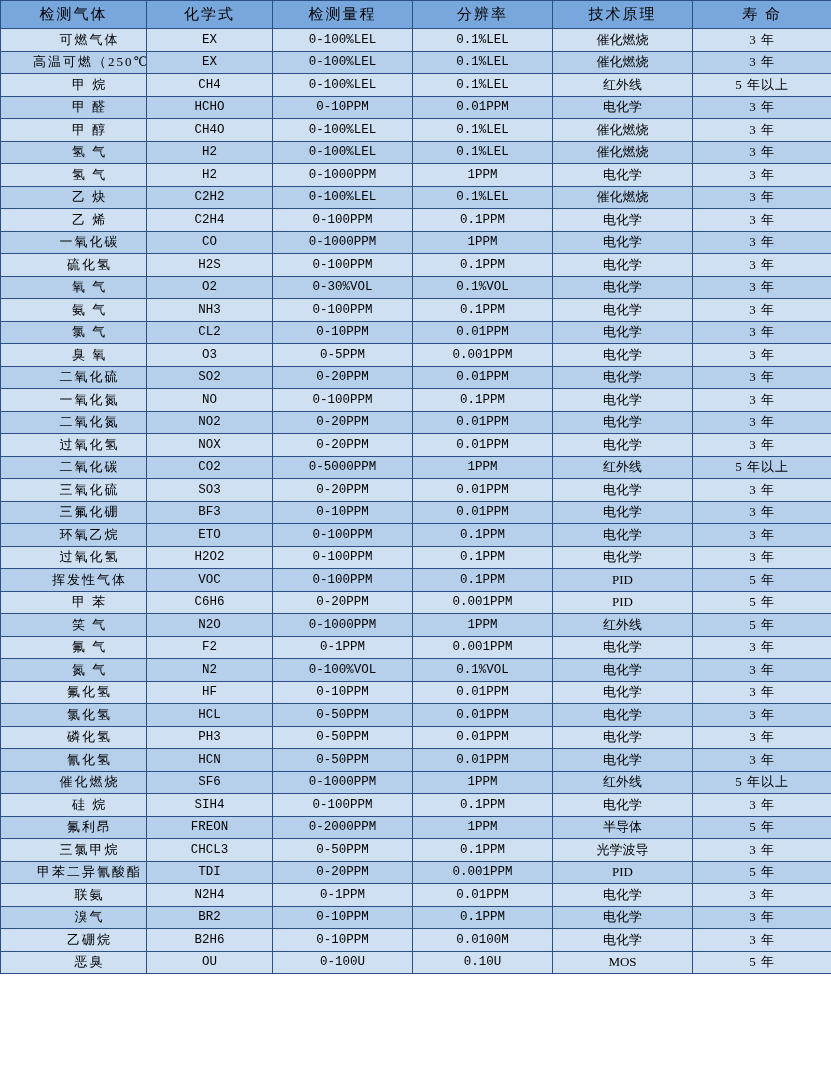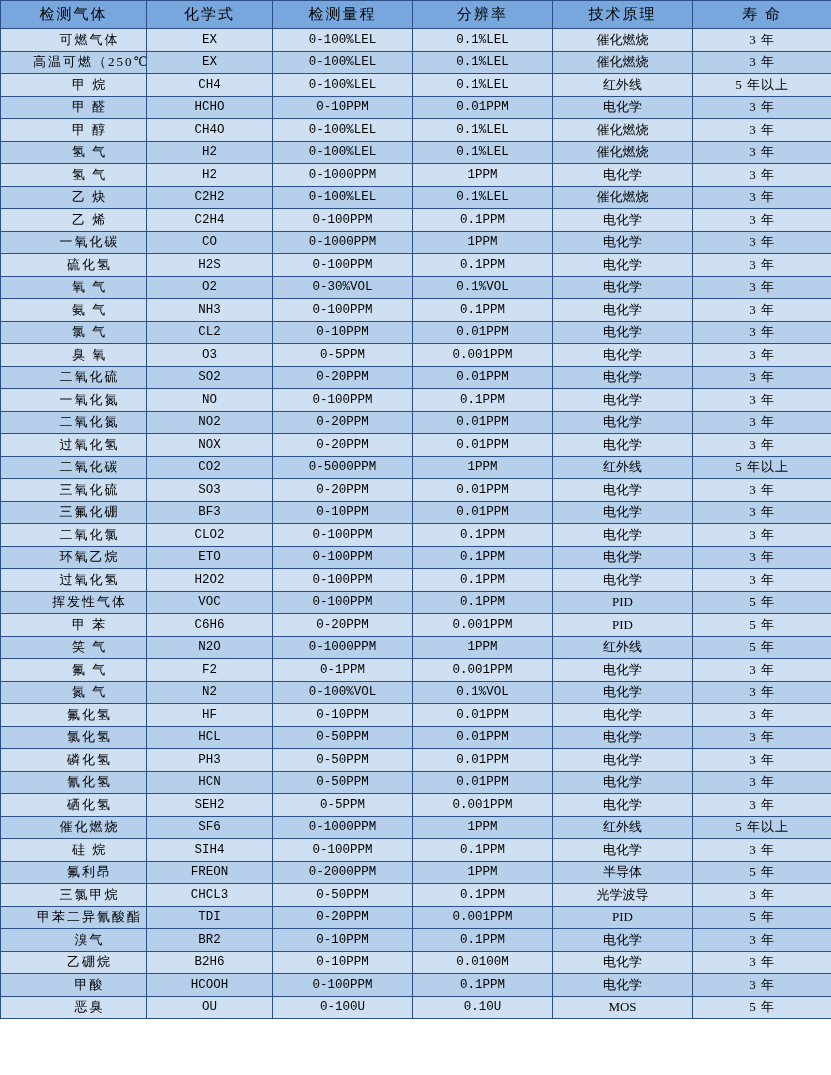--- a/index.html
+++ b/index.html
@@ -253,28 +253,20 @@
         <td class="life">3 年</td>
       </tr>
       <tr class="even">
         <td class="name">三氟化硼</td>
         <td class="mono">BF3</td>
         <td class="mono">0-10PPM</td>
         <td class="mono">0.01PPM</td>
         <td class="principle">电化学</td>
         <td class="life">3 年</td>
       </tr>
-      <tr class="odd">
-        <td class="name">二氧化氯</td>
-        <td class="mono">CLO2</td>
-        <td class="mono">0-100PPM</td>
-        <td class="mono">0.1PPM</td>
-        <td class="principle">电化学</td>
-        <td class="life">3 年</td>
-      </tr>
       <tr class="even">
         <td class="name">环氧乙烷</td>
         <td class="mono">ETO</td>
         <td class="mono">0-100PPM</td>
         <td class="mono">0.1PPM</td>
         <td class="principle">电化学</td>
         <td class="life">3 年</td>
       </tr>
       <tr class="odd">
         <td class="name">过氧化氢</td>
@@ -349,28 +341,20 @@
         <td class="life">3 年</td>
       </tr>
       <tr class="even">
         <td class="name">氰化氢</td>
         <td class="mono">HCN</td>
         <td class="mono">0-50PPM</td>
         <td class="mono">0.01PPM</td>
         <td class="principle">电化学</td>
         <td class="life">3 年</td>
       </tr>
-      <tr class="odd">
-        <td class="name">硒化氢</td>
-        <td class="mono">SEH2</td>
-        <td class="mono">0-5PPM</td>
-        <td class="mono">0.001PPM</td>
-        <td class="principle">电化学</td>
-        <td class="life">3 年</td>
-      </tr>
       <tr class="even">
         <td class="name">催化燃烧</td>
         <td class="mono">SF6</td>
         <td class="mono">0-1000PPM</td>
         <td class="mono">1PPM</td>
         <td class="principle">红外线</td>
         <td class="life">5 年以上</td>
       </tr>
       <tr class="odd">
         <td class="name">硅 烷</td>
@@ -397,41 +381,41 @@
         <td class="life">3 年</td>
       </tr>
       <tr class="even">
         <td class="name">甲苯二异氰酸酯</td>
         <td class="mono">TDI</td>
         <td class="mono">0-20PPM</td>
         <td class="mono">0.001PPM</td>
         <td class="principle">PID</td>
         <td class="life">5 年</td>
       </tr>
+      <tr class="odd">
+        <td class="name">联氨</td>
+        <td class="mono">N2H4</td>
+        <td class="mono">0-1PPM</td>
+        <td class="mono">0.01PPM</td>
+        <td class="principle">电化学</td>
+        <td class="life">3 年</td>
+      </tr>
       <tr class="even">
         <td class="name">溴气</td>
         <td class="mono">BR2</td>
         <td class="mono">0-10PPM</td>
         <td class="mono">0.1PPM</td>
         <td class="principle">电化学</td>
         <td class="life">3 年</td>
       </tr>
       <tr class="odd">
         <td class="name">乙硼烷</td>
         <td class="mono">B2H6</td>
         <td class="mono">0-10PPM</td>
         <td class="mono">0.0100M</td>
-        <td class="principle">电化学</td>
-        <td class="life">3 年</td>
-      </tr>
-      <tr class="even">
-        <td class="name">甲酸</td>
-        <td class="mono">HCOOH</td>
-        <td class="mono">0-100PPM</td>
-        <td class="mono">0.1PPM</td>
         <td class="principle">电化学</td>
         <td class="life">3 年</td>
       </tr>
       <tr class="odd">
         <td class="name">恶臭</td>
         <td class="mono">OU</td>
         <td class="mono">0-100U</td>
         <td class="mono">0.10U</td>
         <td class="principle">MOS</td>
         <td class="life">5 年</td>

